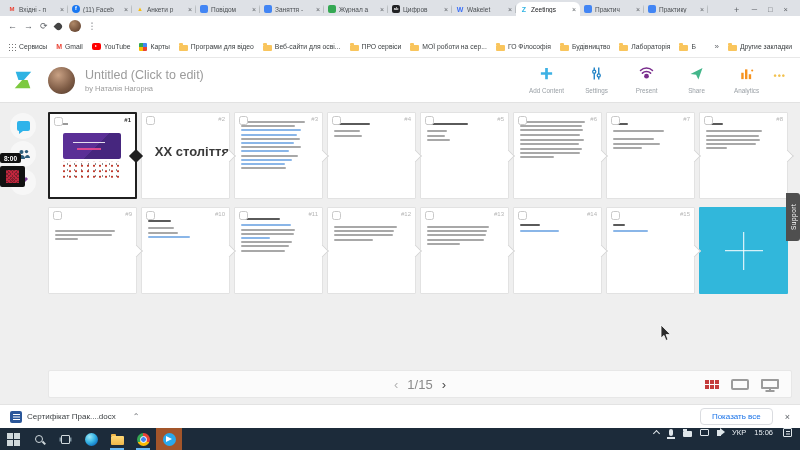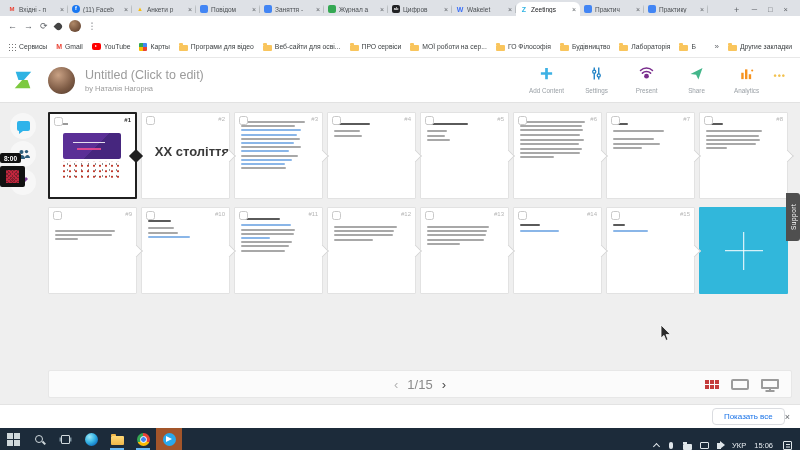--- a/index.html
+++ b/index.html
@@ -133,26 +133,26 @@
   .cursor{position:absolute;left:660px;top:222px;z-index:9}
 
   
   .dlbar{height:24px;background:#fff;border-top:1px solid #e3e3e3;display:flex;align-items:center;padding:0 10px}
   .dl-item{display:flex;align-items:center;gap:5px}
   .word-ico{width:12px;height:12px;background:#2a5699;border-radius:2px;position:relative}
   .word-ico::after{content:"";position:absolute;left:2.5px;right:2.5px;top:3px;height:1.2px;background:#fff;
                    box-shadow:0 2.5px 0 #fff,0 5px 0 #fff}
   .dl-name{font-size:8px;color:#3c4043}
   .dl-chev{font-size:8px;color:#5f6368;margin-left:12px}
-  .dl-right{margin-left:auto;display:flex;align-items:center;gap:0}
+  .dl-right{margin-left:auto;display:flex;align-items:center;gap:12px}
   .show-all{font-size:8px;color:#1a73e8;border:1px solid #dadce0;border-radius:4px;padding:3px 11px;background:#fff}
   .dl-close{font-size:9px;color:#5f6368}
 
   
-  .taskbar{height:22px;background:#1c2b3a;display:flex;align-items:flex-end}
+  .taskbar{height:22px;background:#1c2b3a;display:flex;align-items:flex-start}
   .tb-app{width:26px;height:22px;display:flex;align-items:center;justify-content:center;position:relative;flex:none}
   .tb-app.highlight{background:#a2552a}
   .tb-ul{position:absolute;bottom:0;left:6px;right:6px;height:2px;background:#6ab8f3}
   .tb-start{width:13px;height:13px;position:relative}
   .tb-start::before{content:"";position:absolute;left:0;top:0;width:6px;height:6px;background:#cfd8dc;box-shadow:7px 0 #cfd8dc,0 7px #cfd8dc,7px 7px #cfd8dc}
   .tb-search{width:8px;height:8px;border:1.5px solid #cfd8dc;border-radius:50%;position:relative}
   .tb-search::after{content:"";position:absolute;width:4px;height:1.5px;background:#cfd8dc;transform:rotate(45deg);right:-3.5px;bottom:-1px}
   .tb-taskview{width:9px;height:9px;border:1.5px solid #cfd8dc;border-radius:1px;box-shadow:-4px 0 0 -2.5px #7f94a0,4px 0 0 -2.5px #7f94a0}
   .tb-edge{width:13px;height:13px;border-radius:50%;background:radial-gradient(circle at 35% 30%,#9be8f7,#35b3e4 45%,#0e6fc0 80%)}
   .tb-folder{width:13px;height:9px;background:linear-gradient(#ffd977,#f0b74a);border-radius:1px;position:relative;margin-top:2px}
@@ -563,20 +563,25 @@
         <span class="vi-monitor"></span>
       </div>
     </div>
 
     <svg class="cursor" width="12" height="17">
       <polygon points="1,0 1,13 4,10.4 6,15.5 8,14.6 6,9.6 10.5,9.6" fill="#2b2b2b" stroke="#fff" stroke-width="0.8"></polygon>
     </svg>
   </div>
 
   <div class="dlbar">
+    <div class="dl-item">
+      <span class="word-ico"></span>
+      <span class="dl-name">Сертифікат Прак....docx</span>
+      <span class="dl-chev">⌃</span>
+    </div>
     <div class="dl-right">
       <span class="show-all">Показать все</span>
       <span class="dl-close">×</span>
     </div>
   </div>
 
   <div class="taskbar">
     <span id="tb-apps" style="display:flex">
         <span class="tb-app">
           <span class="tb-start"></span>

